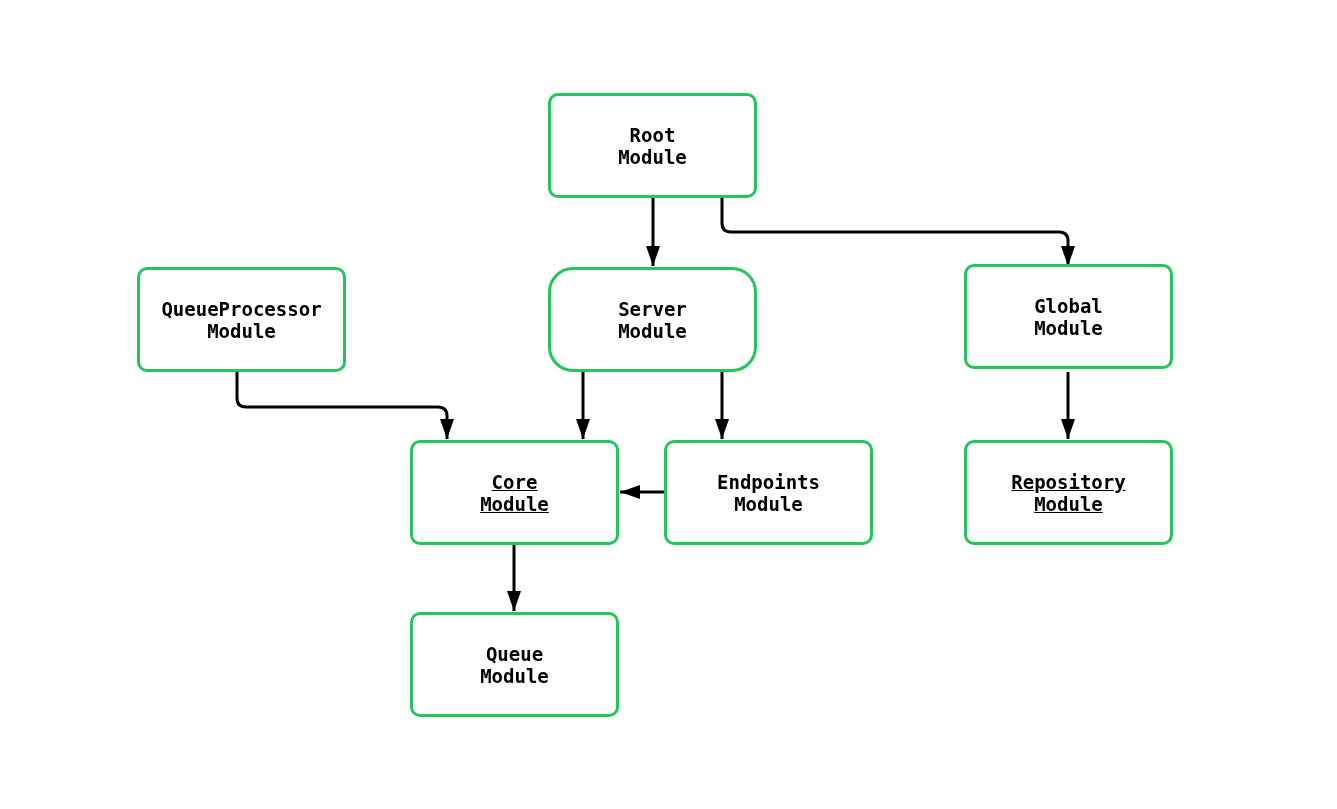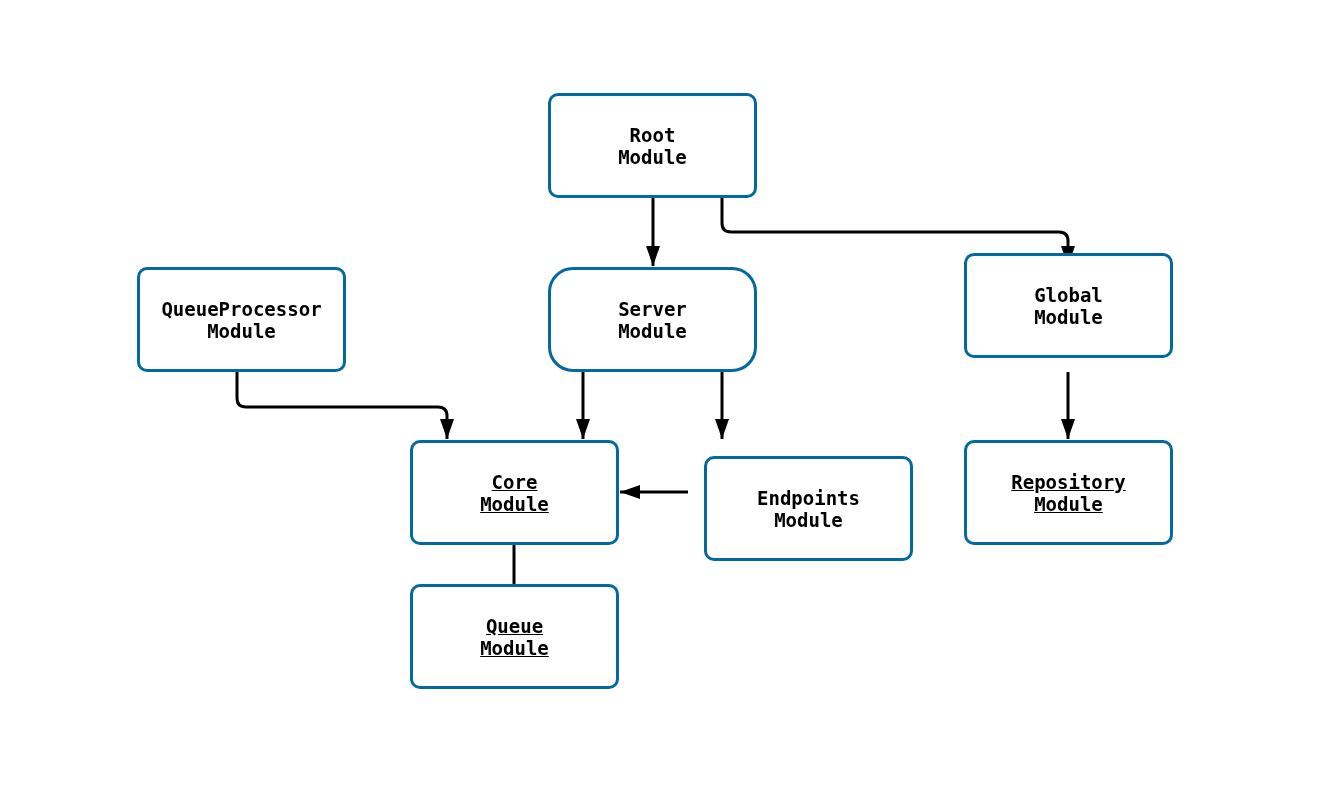--- a/index.html
+++ b/index.html
@@ -20,43 +20,43 @@
     left: 0;
     top: 0;
     width: 1337px;
     height: 809px;
   }
   .node {
     position: absolute;
     width: 209px;
     height: 105px;
     box-sizing: border-box;
-    border: 3px solid #0369a1;
+    border: 3px solid #22c55e;
     border-radius: 10px;
     background: #ffffff;
     display: flex;
     align-items: center;
     justify-content: center;
   }
   .node .label {
     font-weight: bold;
     font-size: 19px;
     line-height: 22px;
     color: #000000;
     text-align: center;
     white-space: pre-line;
   }
   .n-root            { left: 548px; top: 93px;  }
   .n-server          { left: 548px; top: 267px; border-radius: 25px; }
   .n-queue-processor { left: 137px; top: 267px; }
-  .n-global          { left: 964px; top: 253px; }
+  .n-global          { left: 964px; top: 264px; }
   .n-core            { left: 410px; top: 440px; text-decoration: underline; }
-  .n-endpoints       { left: 704px; top: 440px; margin-top: 16px; }
+  .n-endpoints       { left: 664px; top: 440px; }
   .n-repository      { left: 964px; top: 440px; text-decoration: underline; }
-  .n-queue           { left: 410px; top: 584px; text-decoration: underline; }
+  .n-queue           { left: 410px; top: 612px; }
 </style>
 </head>
 <body>
 
 <div id="canvas">
 
   <svg id="edges-layer" viewBox="0 0 1337 809" xmlns="http://www.w3.org/2000/svg">
     <defs>
       <marker id="arrow" markerUnits="userSpaceOnUse" markerWidth="22" markerHeight="16" refX="20" refY="7" orient="auto">
         <path d="M0,0 L20,7 L0,14 Z" fill="#000000"></path>

